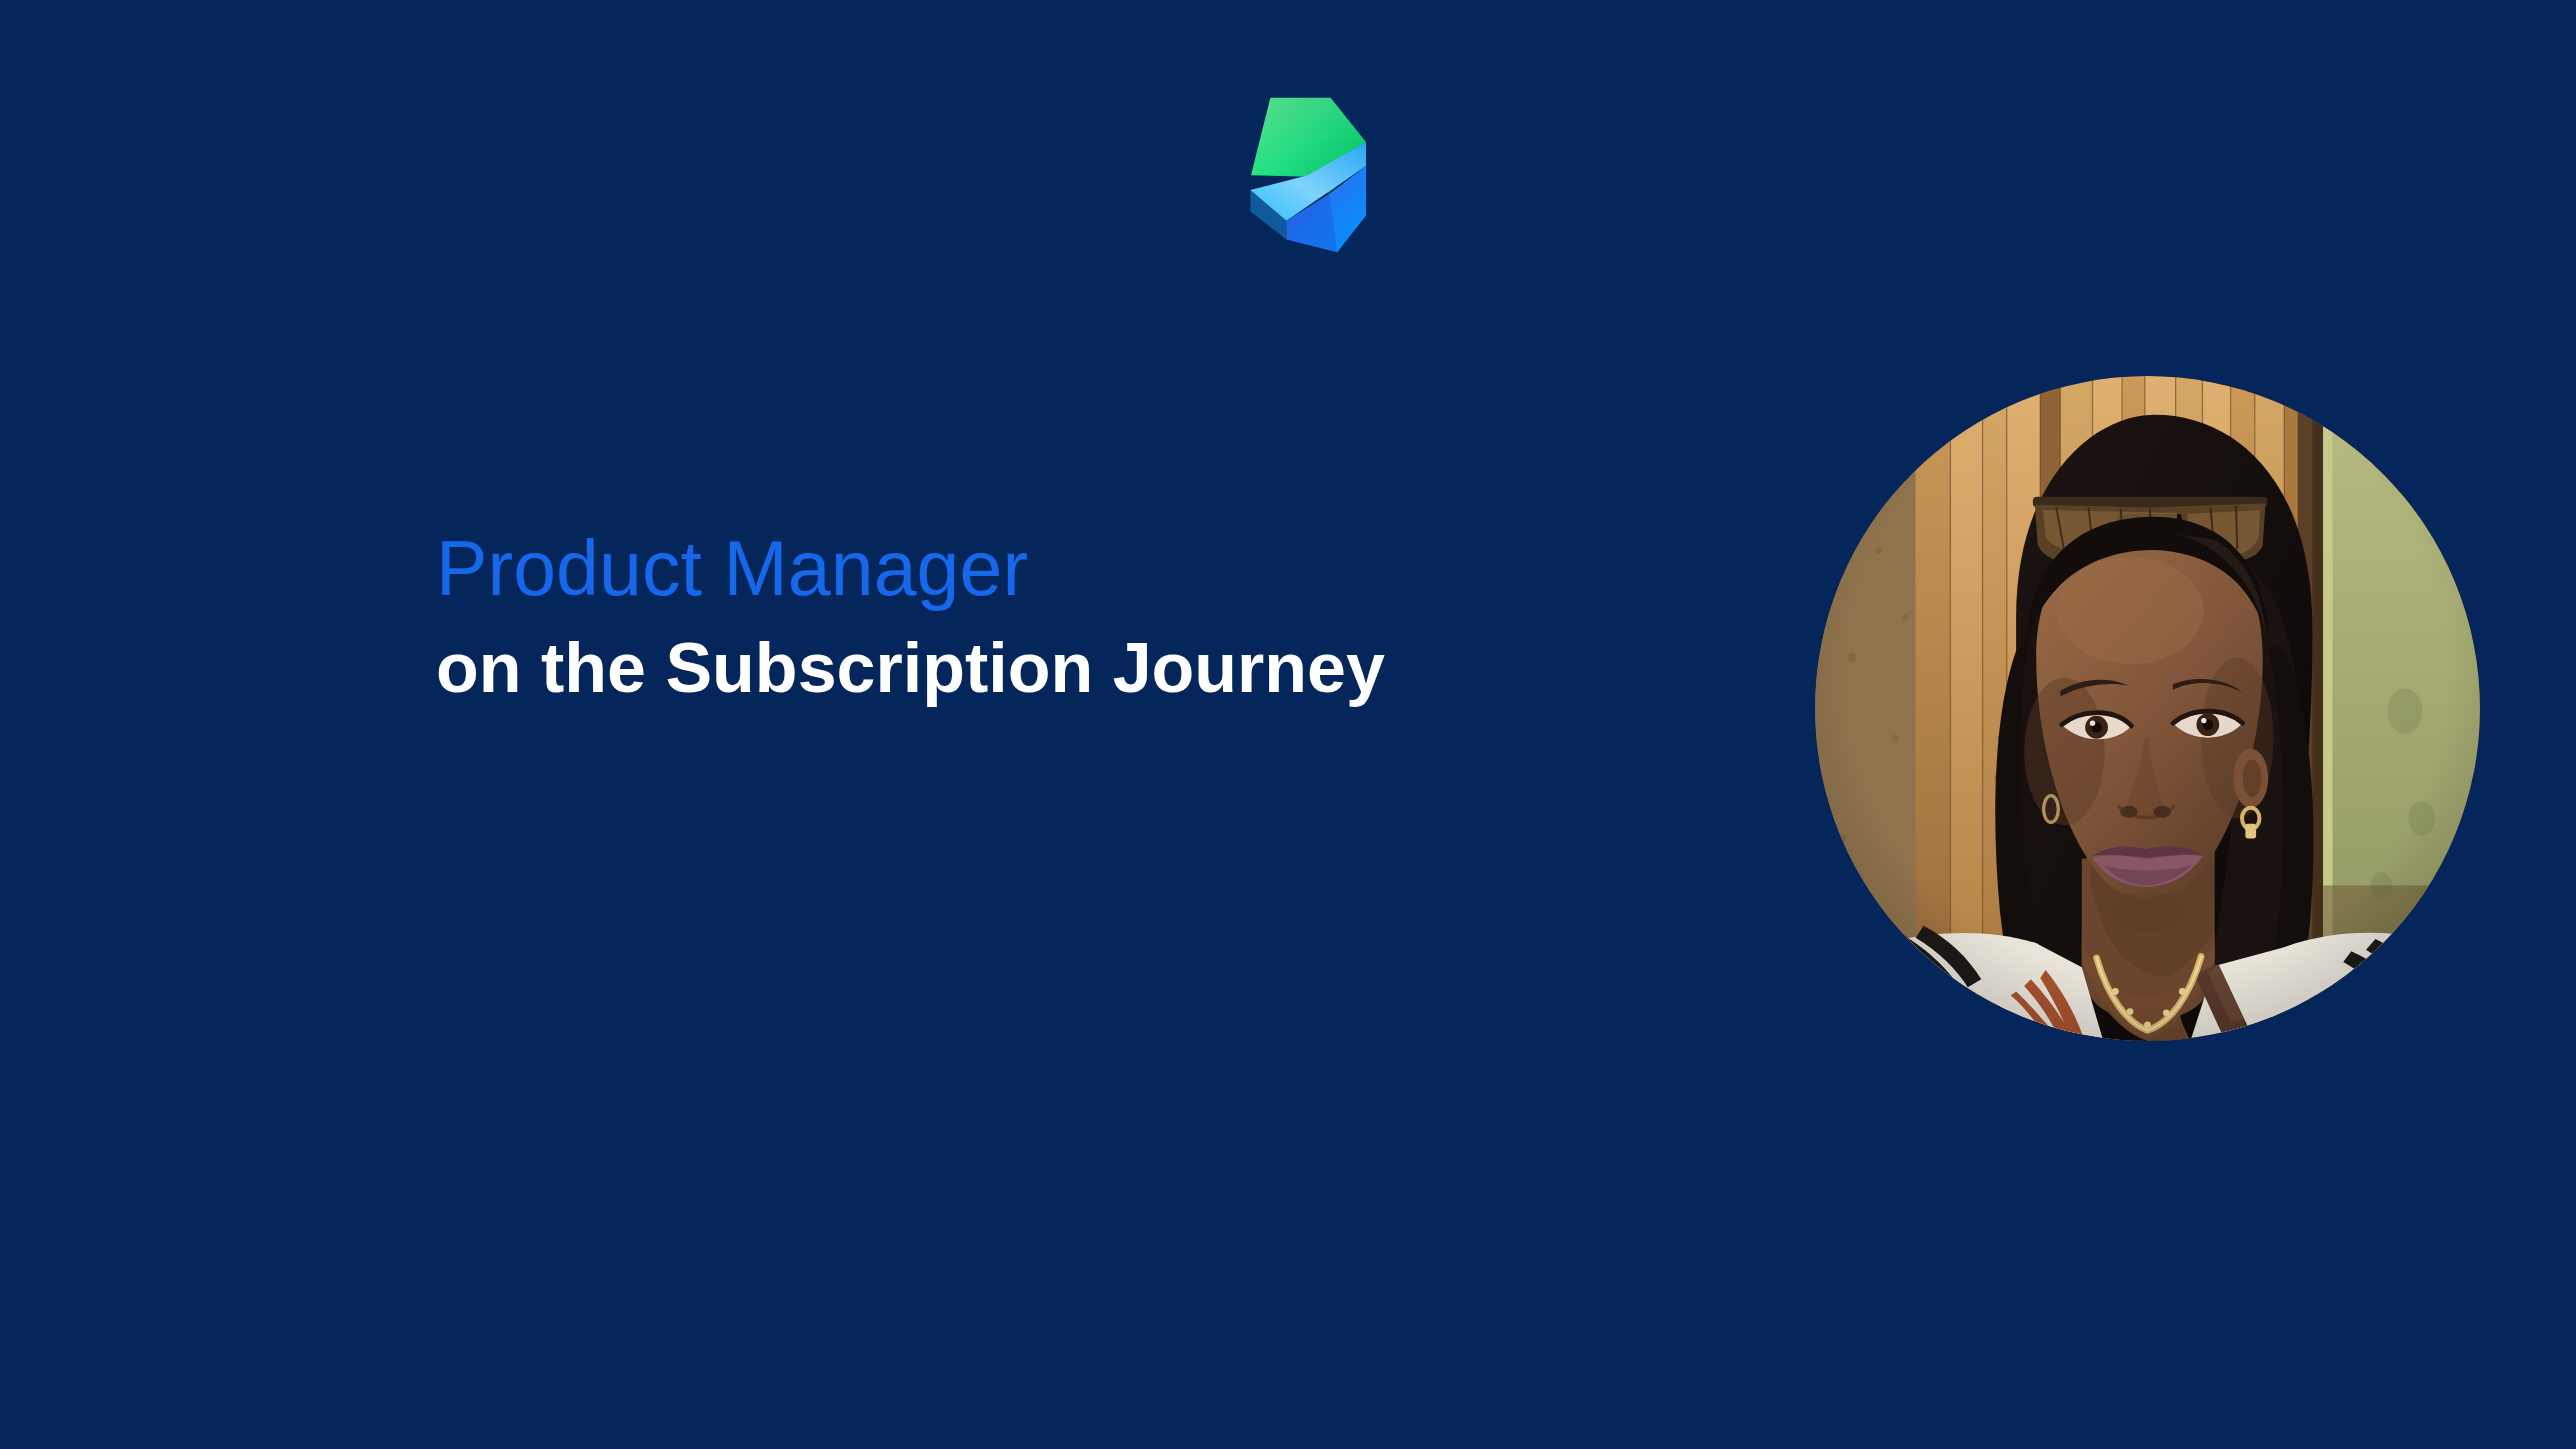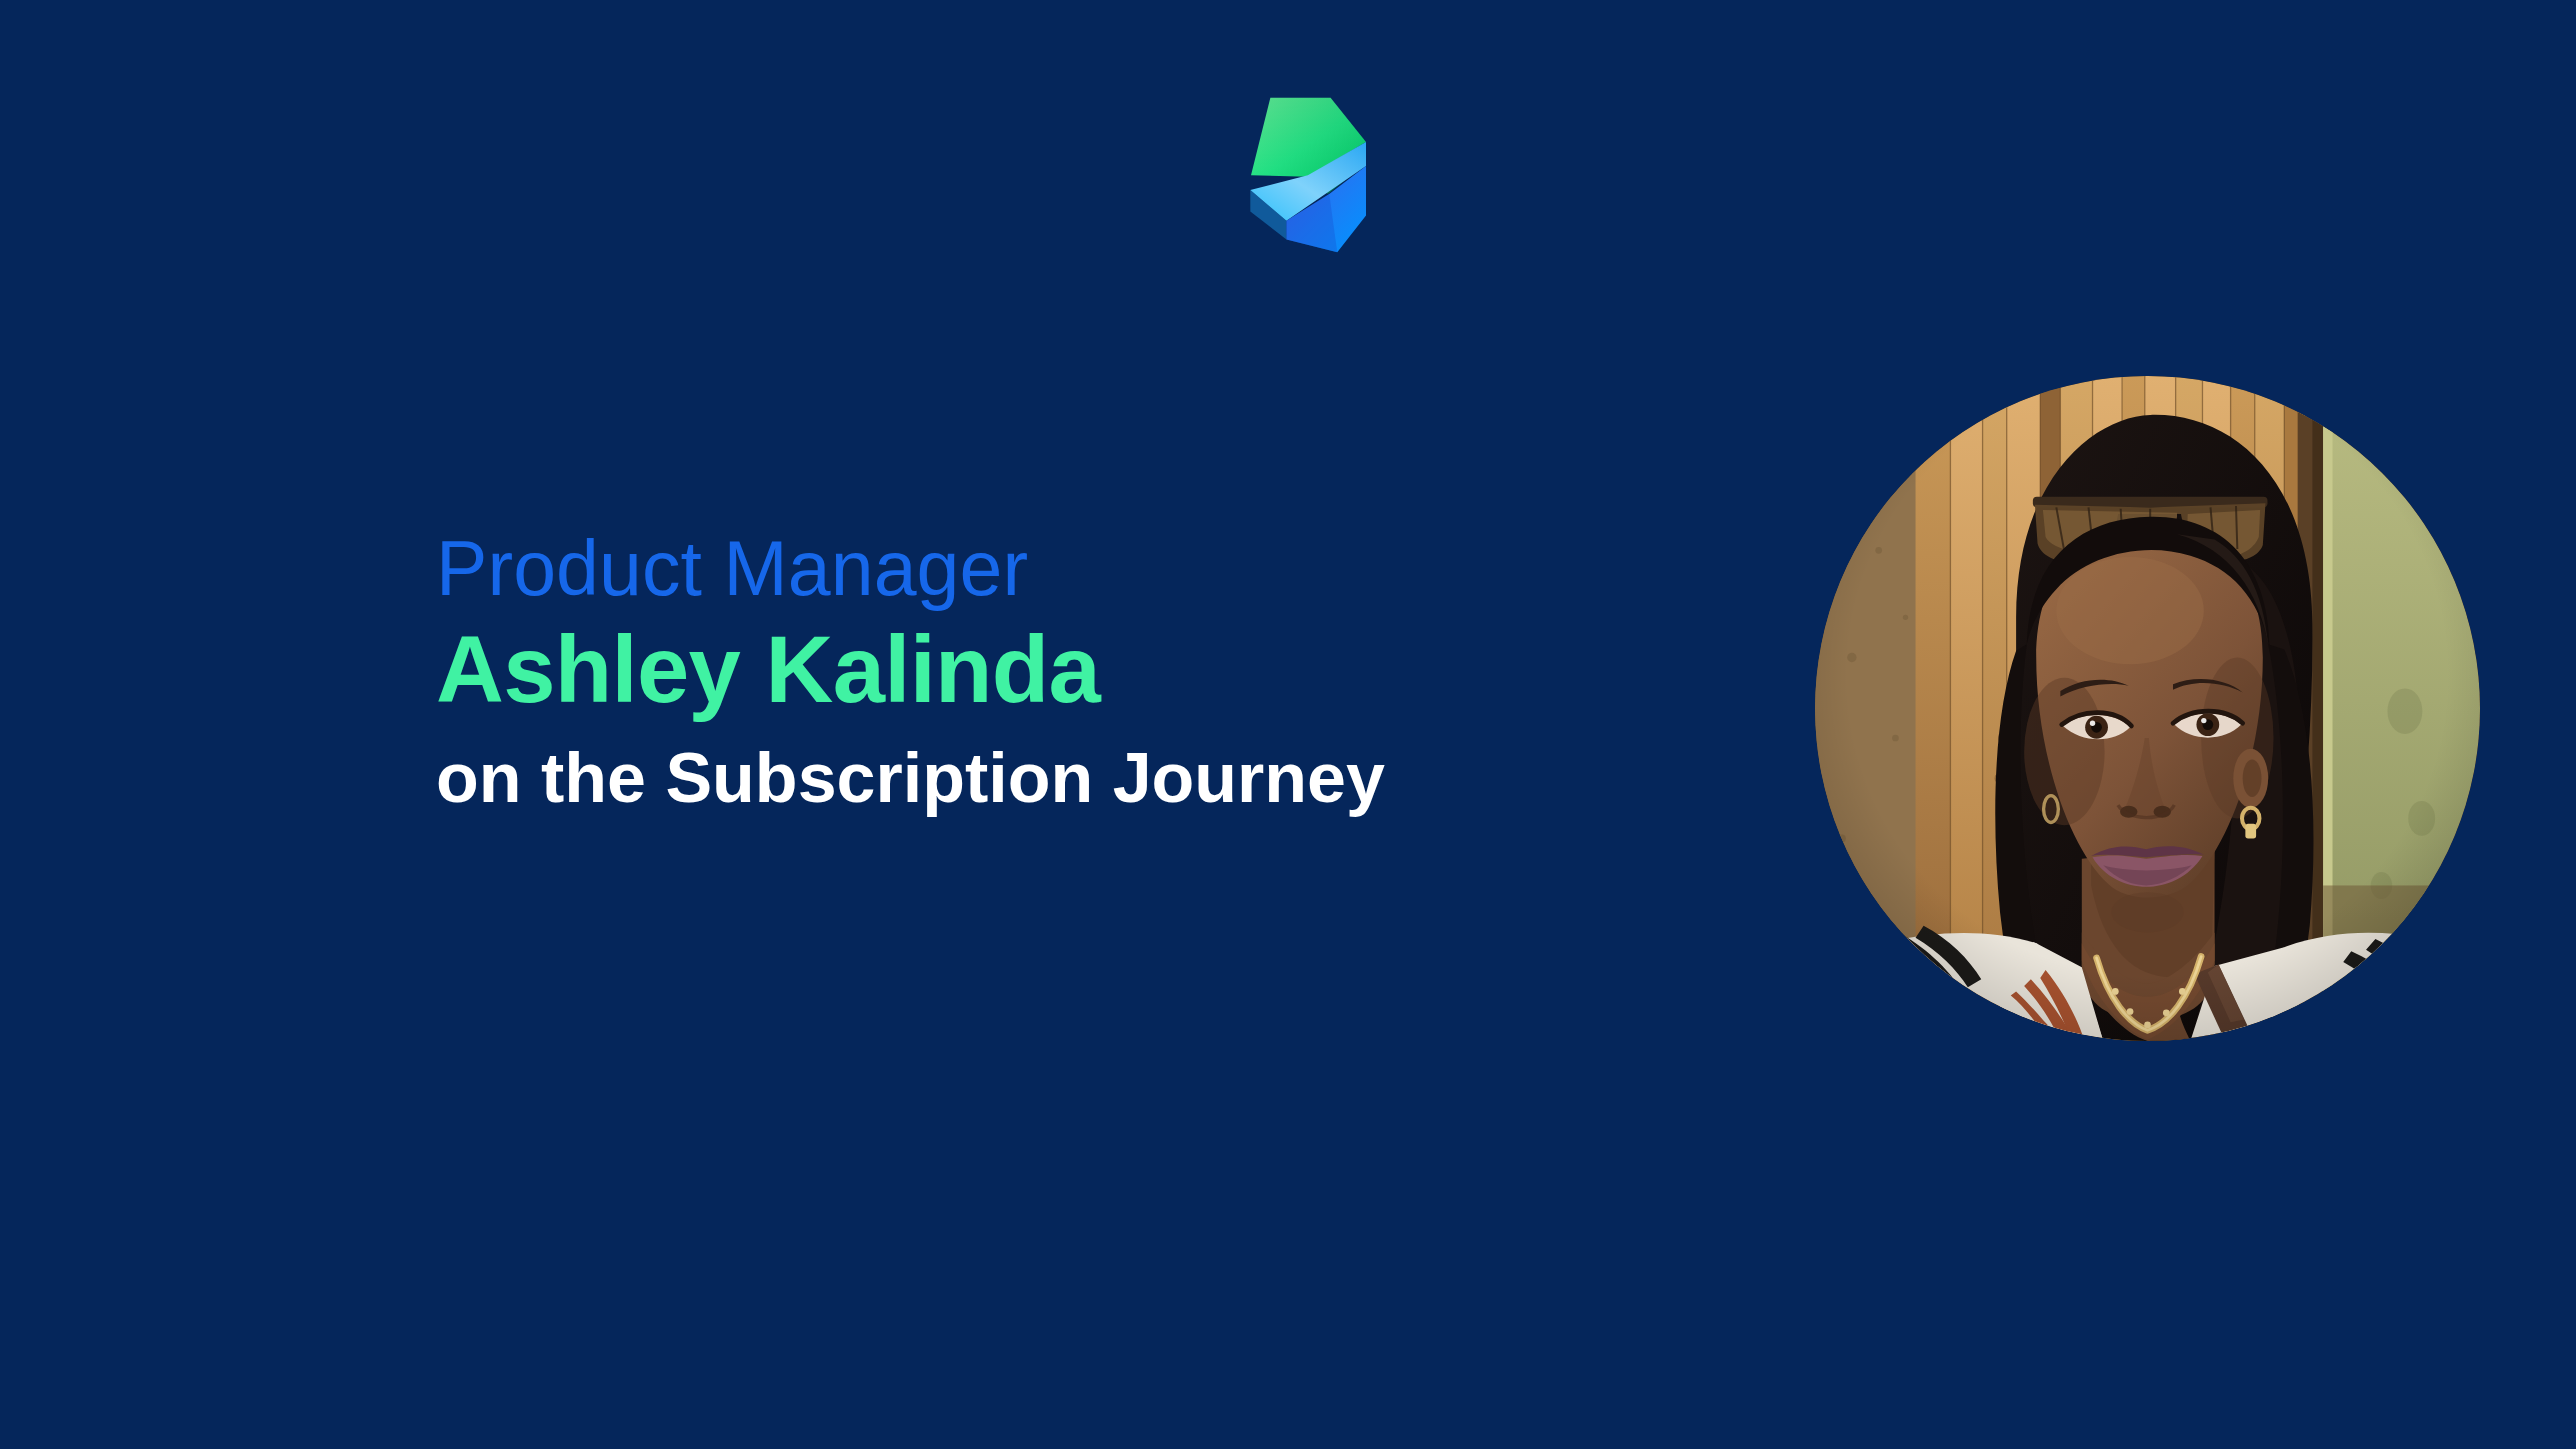--- a/index.html
+++ b/index.html
@@ -106,21 +106,20 @@
       <polygon points="120,146 175,104 175,178 132,233 56,214 56,186" fill="url(#gBot)"></polygon>
       <polygon points="56,186 120,146 132,233 56,214" fill="#1648c9" opacity="0.30"></polygon>
 
       <polygon points="32,2 122,2 175,68 88,120 3,118" fill="url(#gShadeA)" opacity="0.35"></polygon>
     </svg>
   </div>
 
   <div id="text-block">
     <div class="line-role">Product Manager</div>
 
-    <div class="line-name">Ashley Kalinda</div>
 
     <div class="line-topic">
       <span class="reg">on the </span><span class="bold">Subscription Journey</span>
     </div>
   </div>
 
   <div id="portrait">
     <svg viewBox="0 0 992 992" xmlns="http://www.w3.org/2000/svg">
       <defs>
         <clipPath id="circClip">

